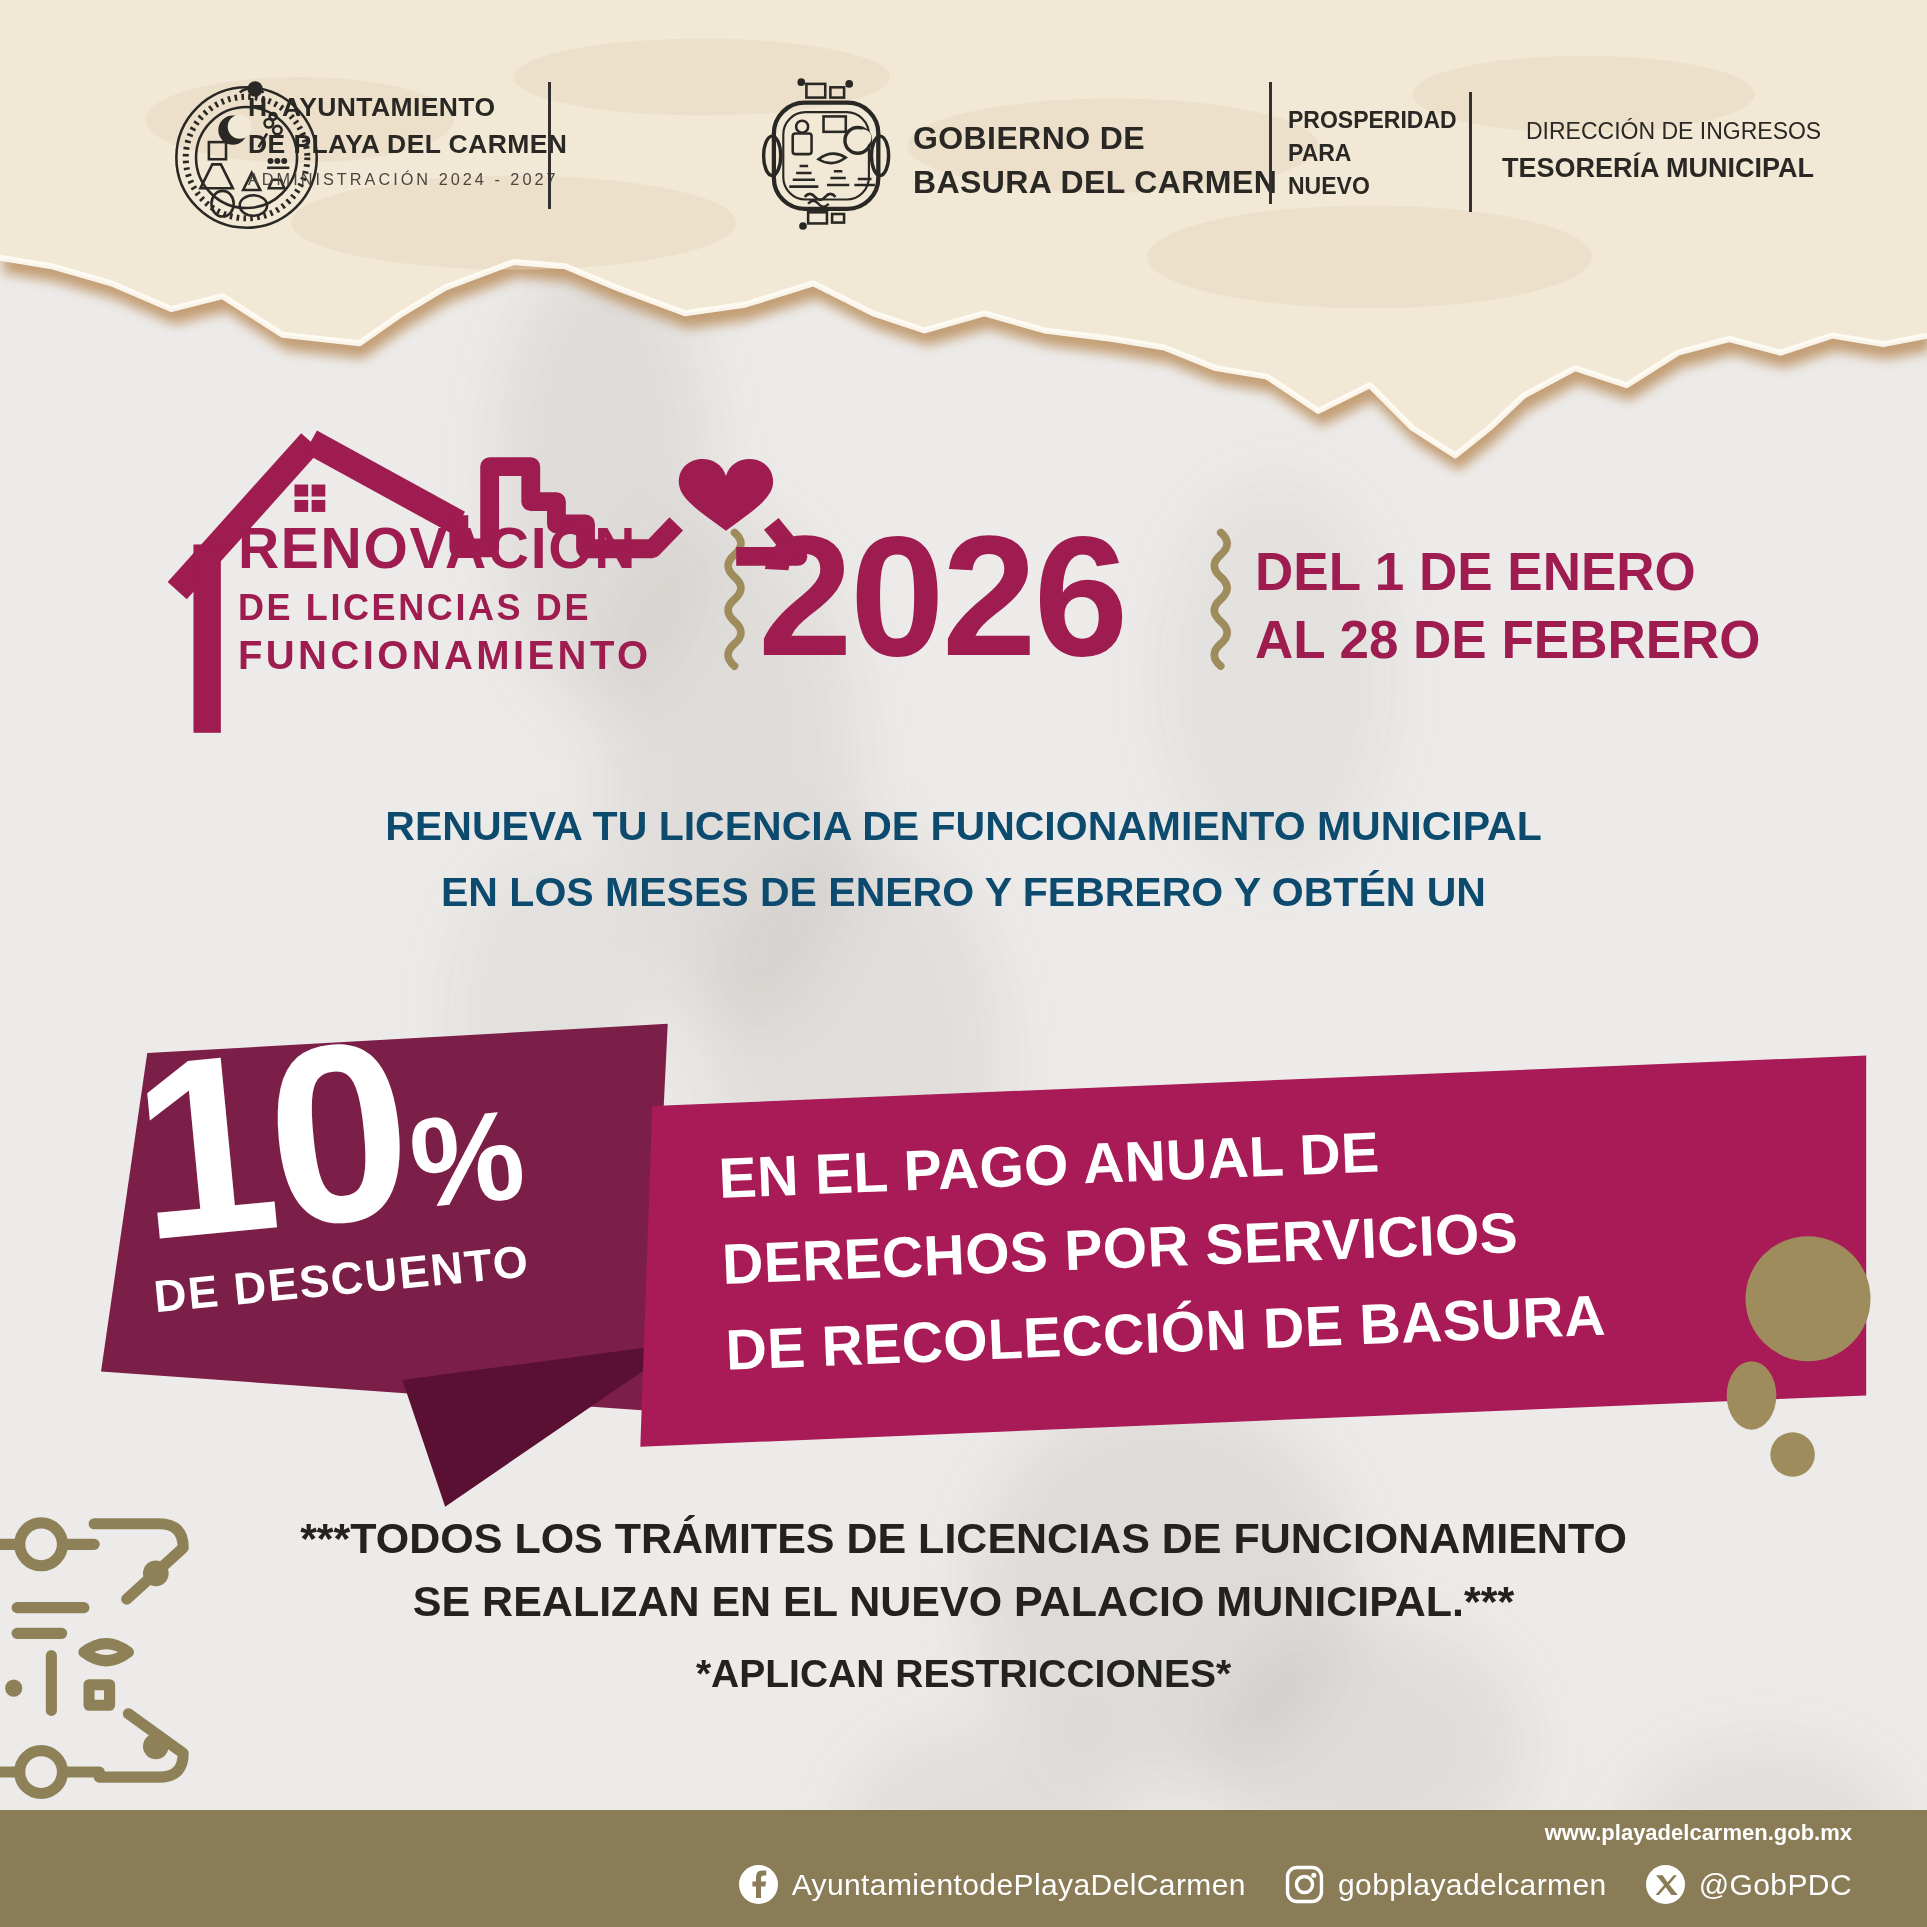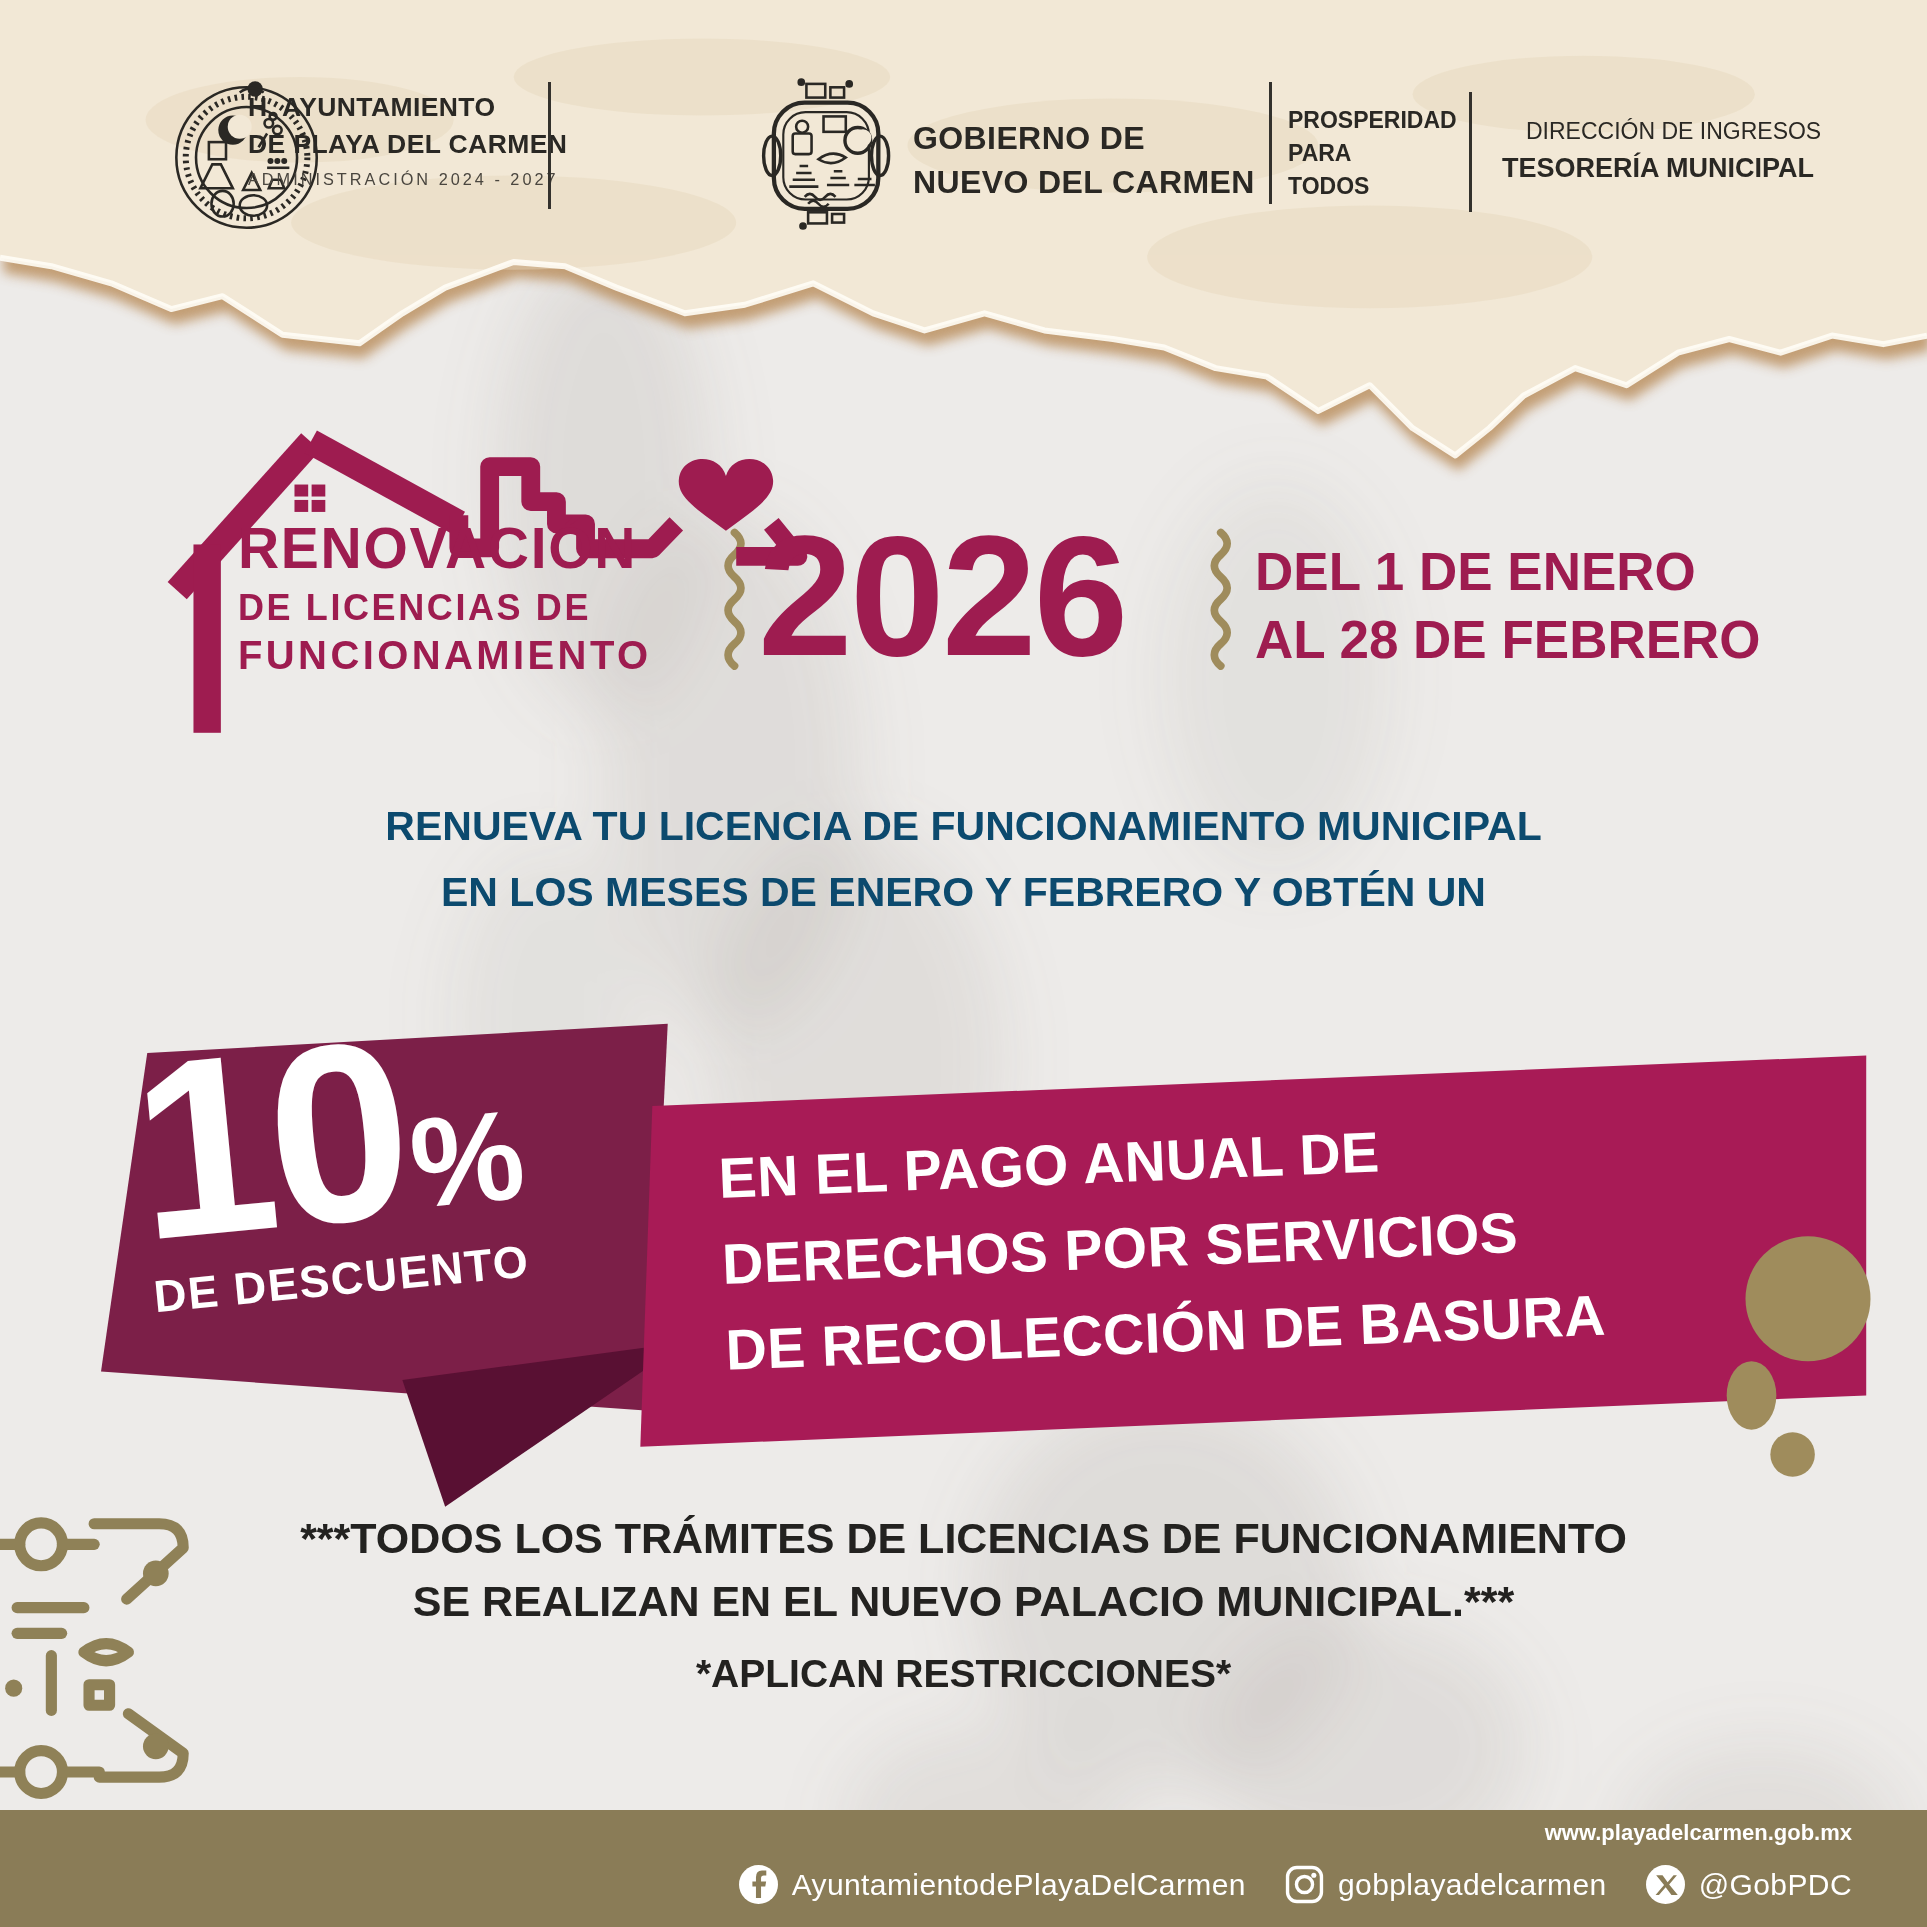--- a/index.html
+++ b/index.html
@@ -208,27 +208,27 @@
   </svg>
 
   <div class="abs org1">
     <div class="l1">H. AYUNTAMIENTO</div>
     <div class="l2">DE PLAYA DEL CARMEN</div>
     <div class="sub">ADMINISTRACIÓN 2024 - 2027</div>
   </div>
   <div class="abs vline" style="left:548px;top:82px;height:127px;"></div>
   <div class="abs org2">
     <div class="l1">GOBIERNO DE</div>
-    <div class="l2">NUEVO DEL CARMEN</div>
+    <div class="l2">BASURA DEL CARMEN</div>
   </div>
   <div class="abs vline" style="left:1269px;top:82px;height:122px;"></div>
   <div class="abs slogan">
     <div>PROSPERIDAD</div>
     <div>PARA</div>
-    <div>TODOS</div>
+    <div>NUEVO</div>
   </div>
   <div class="abs vline" style="left:1469px;top:92px;height:120px;"></div>
   <div class="abs office">
     <div class="l1">DIRECCIÓN DE INGRESOS</div>
     <div class="l2">TESORERÍA MUNICIPAL</div>
   </div>
 
   <div class="abs titleblock">
     <div class="t1">RENOVACIÓN</div>
     <div class="t2">DE LICENCIAS DE</div>

